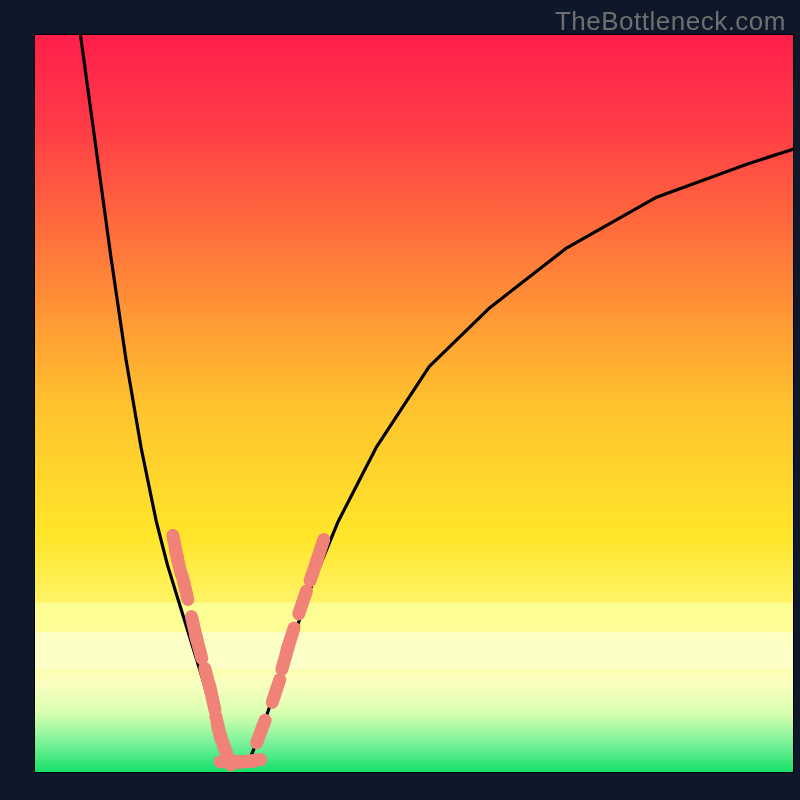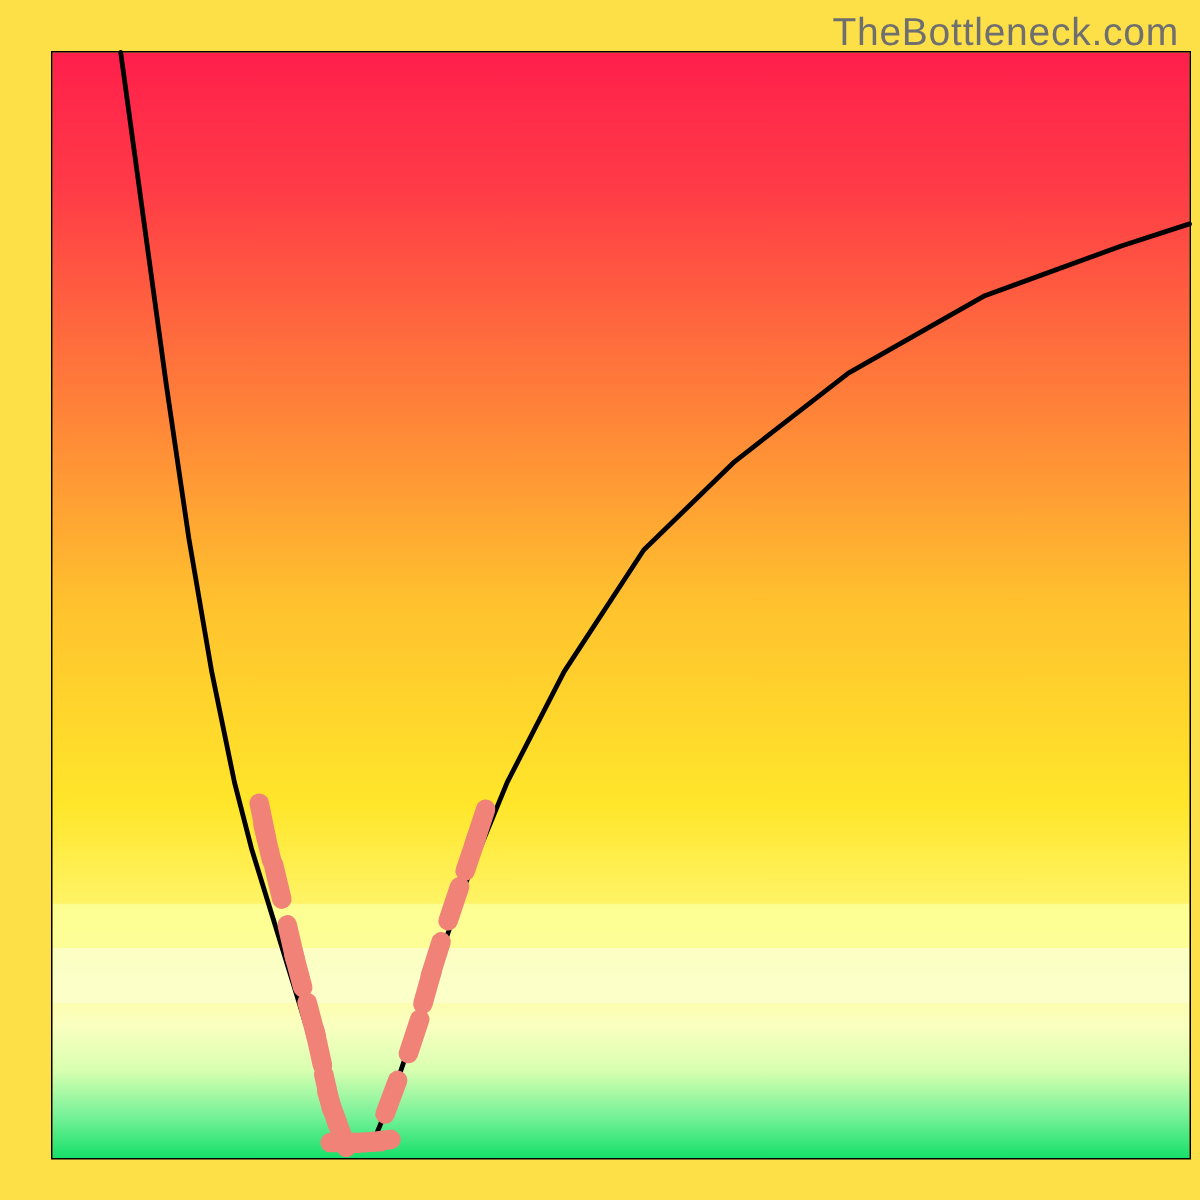--- a/index.html
+++ b/index.html
@@ -7,21 +7,21 @@
     padding: 0;
     width: 800px;
     height: 800px;
     overflow: hidden;
     background: #000;
   }
   .frame {
     position: relative;
     width: 800px;
     height: 800px;
-    background: #fde047;
+    background: #0f172a;
   }
   .watermark {
     position: absolute;
     top: 6px;
     right: 14px;
     color: #6f6f6f;
     font-family: Arial, Helvetica, sans-serif;
     font-size: 26px;
     letter-spacing: 0.5px;
     z-index: 20;

